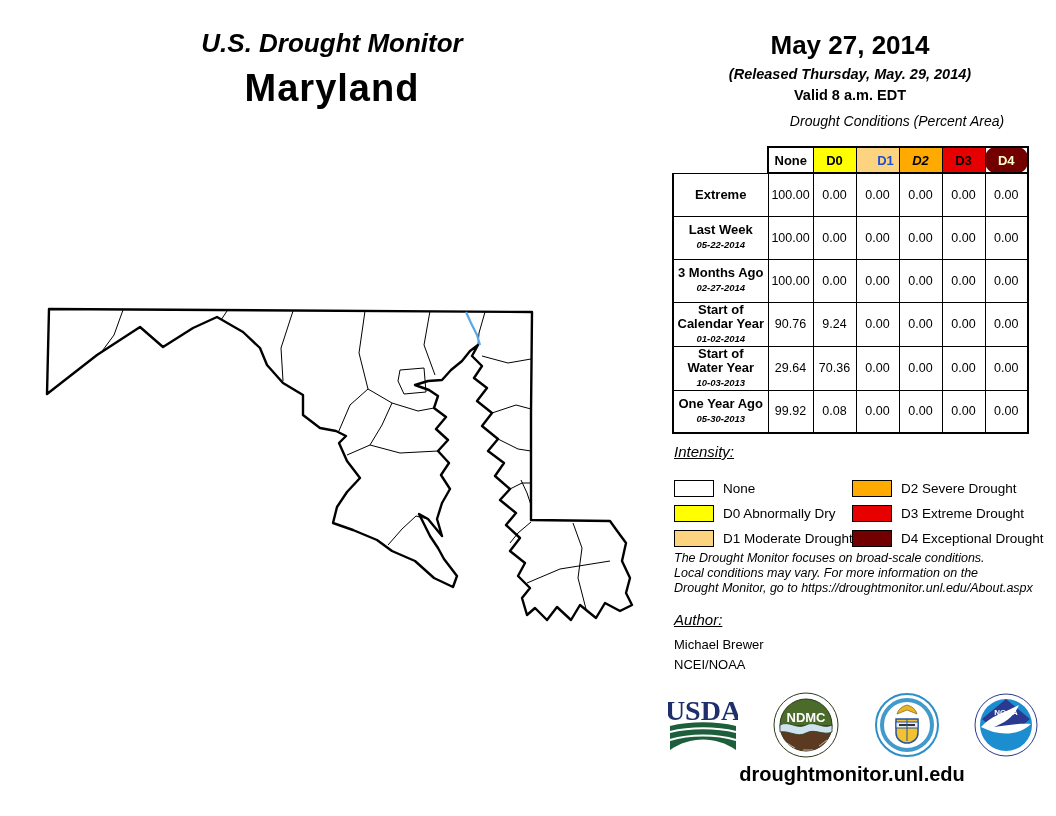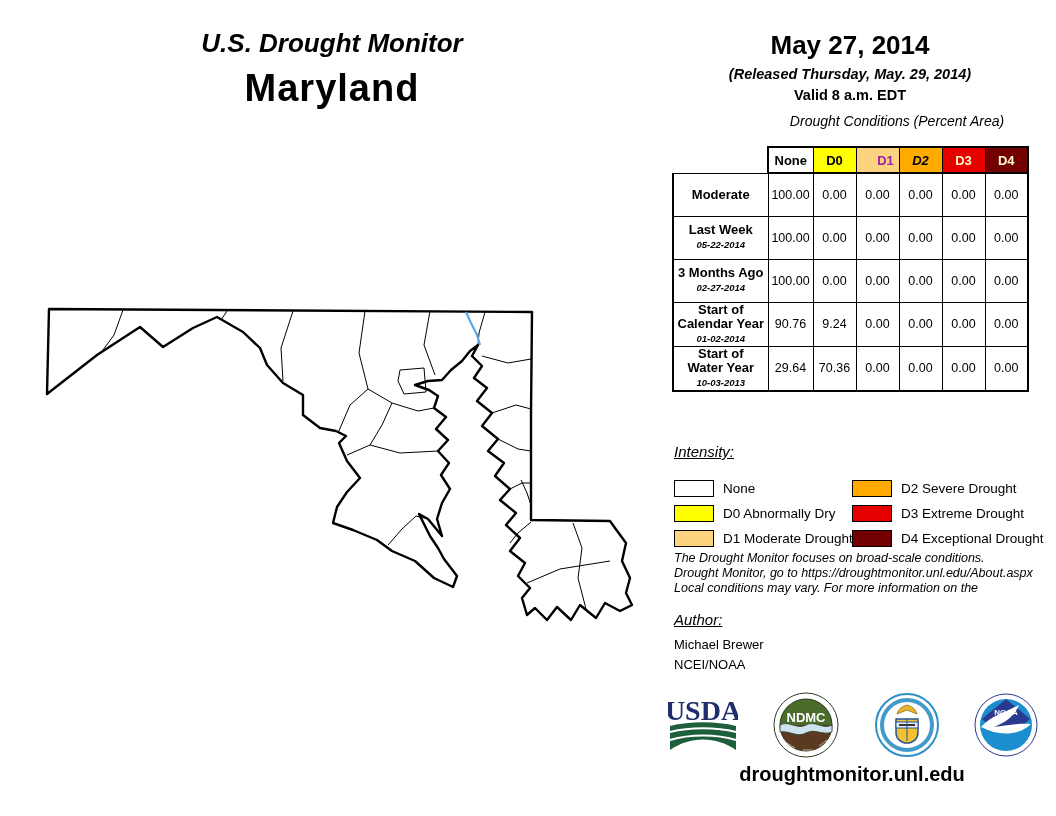--- a/index.html
+++ b/index.html
@@ -17,21 +17,21 @@
 
   .tbl-caption { position:absolute; left:767px; top:113px; width:260px; text-align:center;
                  font-size:14px; font-style:italic; }
 
   table.dm-table { position:absolute; left:672px; top:146px; border-collapse:collapse; }
   .dm-table th, .dm-table td { border:1px solid #000; text-align:center; vertical-align:middle; padding:0; }
   .dm-table th.corner { border:none; background:transparent; }
   .dm-table thead th { height:26px; font-weight:bold; font-size:13px;
                        border-top-width:2px; border-bottom-width:2px; }
   .dm-table thead th.first-col { border-left-width:2px; }
-  .dm-table thead th:last-child { border-right-width:2px; }
+  .dm-table thead th:last-child { border-right-width:2px;border-radius:11px; }
   .dm-table tbody td { height:43px; font-size:12.5px; }
   .dm-table tbody td.rowlabel { border-left-width:2px; font-weight:bold; width:95px; font-size:13px; line-height:14px; }
   .dm-table tbody td:last-child { border-right-width:2px; }
   .dm-table tbody tr:last-child td { border-bottom-width:2px; }
   .dm-table col.c-label { width:95px; } .dm-table col.c-none { width:45px; } .dm-table col.c-d { width:43px; }
   .row-date { display:block; font-size:9.5px; font-style:italic; font-weight:bold; margin-top:1px; }
 
   .legend { position:absolute; left:674px; top:443px; width:380px; }
   .legend-heading { font-size:15px; font-style:italic; text-decoration:underline; margin-bottom:20px; }
   .legend-grid { position:relative; height:80px; }
@@ -80,30 +80,30 @@
         <col class="c-d">
         <col class="c-d">
         <col class="c-d">
         <col class="c-d">
     </colgroup>
     <thead>
         <tr id="dm-head">
           <th class="corner"></th>
           <th class="first-col" style="background: rgb(255, 255, 255); color: rgb(0, 0, 0);">None</th>
           <th style="background: rgb(255, 255, 0); color: rgb(0, 0, 0);">D0</th>
-          <th style="background: rgb(252, 211, 127); color: #a21caf; padding-left: 16px;">D1</th>
+          <th style="background: rgb(252, 211, 127); color: #1d4ed8; padding-left: 16px;">D1</th>
           <th style="background: rgb(255, 170, 0); color: rgb(0, 0, 0); font-style: italic;">D2</th>
-          <th style="background: rgb(230, 0, 0); color: #fef9c3;">D3</th>
+          <th style="background: rgb(230, 0, 0); color: #000000;">D3</th>
           <th style="background: rgb(115, 0, 0); color: rgb(255, 255, 201);">D4</th>
         </tr>
       </thead>
     <tbody id="dm-body">
         <tr>
           <td class="rowlabel">
-            <div>Moderate</div>
+            <div>Extreme</div>
           </td>
           <td>100.00</td>
           <td>0.00</td>
           <td>0.00</td>
           <td>0.00</td>
           <td>0.00</td>
           <td>0.00</td>
         </tr>
         <tr>
           <td class="rowlabel">
@@ -143,20 +143,32 @@
           <td>0.00</td>
         </tr>
         <tr>
           <td class="rowlabel">
             <div>Start of</div>
             <div>Water Year</div>
             <span class="row-date">10-03-2013</span>
           </td>
           <td>29.64</td>
           <td>70.36</td>
+          <td>0.00</td>
+          <td>0.00</td>
+          <td>0.00</td>
+          <td>0.00</td>
+        </tr>
+        <tr>
+          <td class="rowlabel">
+            <div>One Year Ago</div>
+            <span class="row-date">05-30-2013</span>
+          </td>
+          <td>99.92</td>
+          <td>0.08</td>
           <td>0.00</td>
           <td>0.00</td>
           <td>0.00</td>
           <td>0.00</td>
         </tr>
       </tbody>
   </table>
 
   <div class="map-wrap">
     <svg width="630" height="340" viewBox="0 0 630 340" xmlns="http://www.w3.org/2000/svg">
@@ -213,22 +225,22 @@
         </div>
         <div class="legend-item" style="left: 178px; top: 50px;">
           <span class="swatch" style="background: rgb(115, 0, 0);"></span>
           <span class="legend-label">D4 Exceptional Drought</span>
         </div>
       </div>
   </div>
 
   <div class="disclaimer" id="disclaimer">
       <div>The Drought Monitor focuses on broad-scale conditions.</div>
+      <div>Local conditions may vary. For more information on the</div>
       <div>Drought Monitor, go to https://droughtmonitor.unl.edu/About.aspx</div>
-      <div>Local conditions may vary. For more information on the</div>
     </div>
 
   <div class="author-block">
     <div class="author-heading">Author:</div>
     <div class="author-name">Michael Brewer</div>
     <div class="author-org">NCEI/NOAA</div>
   </div>
 
   <div class="logos">
     <svg width="70" height="58" viewBox="0 0 70 58">

